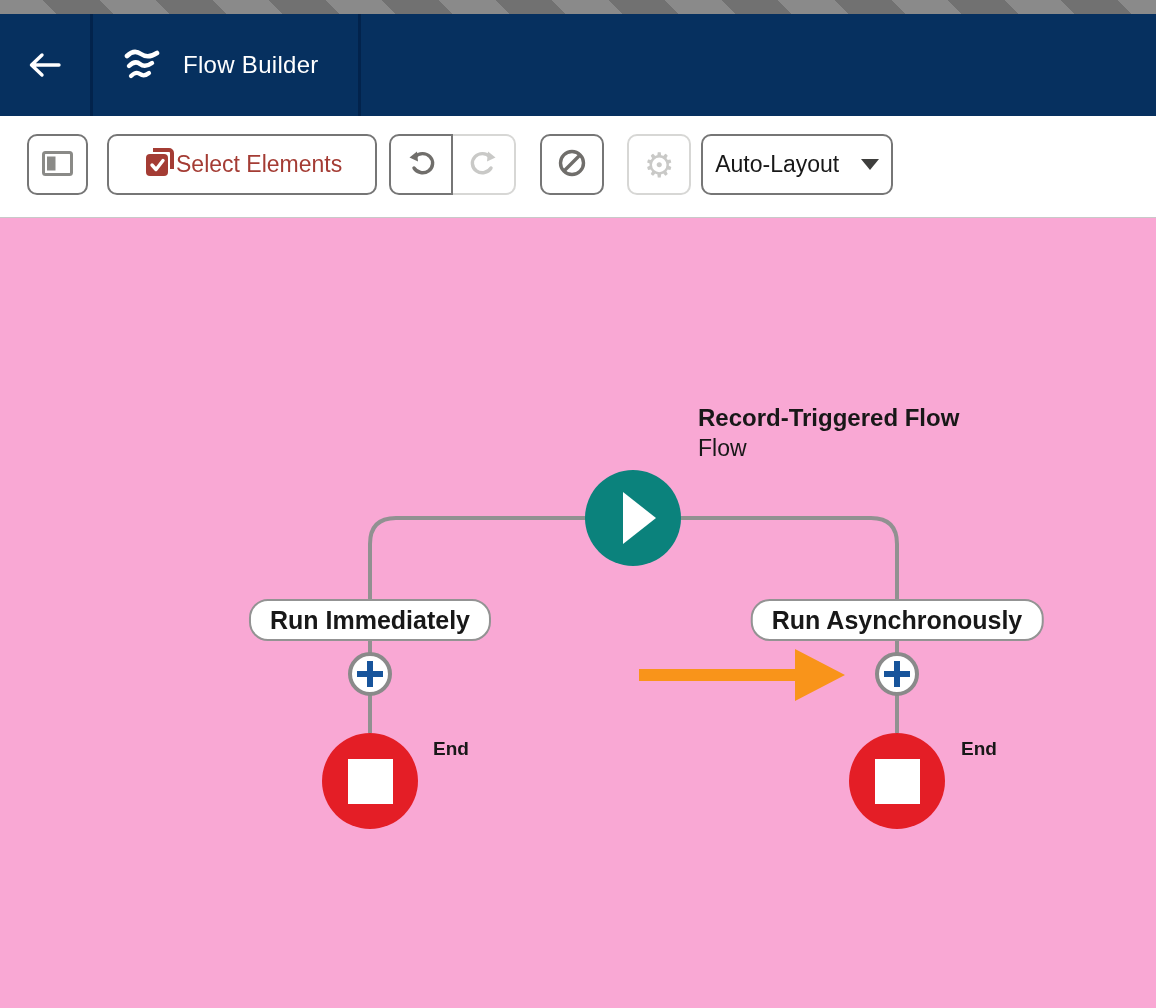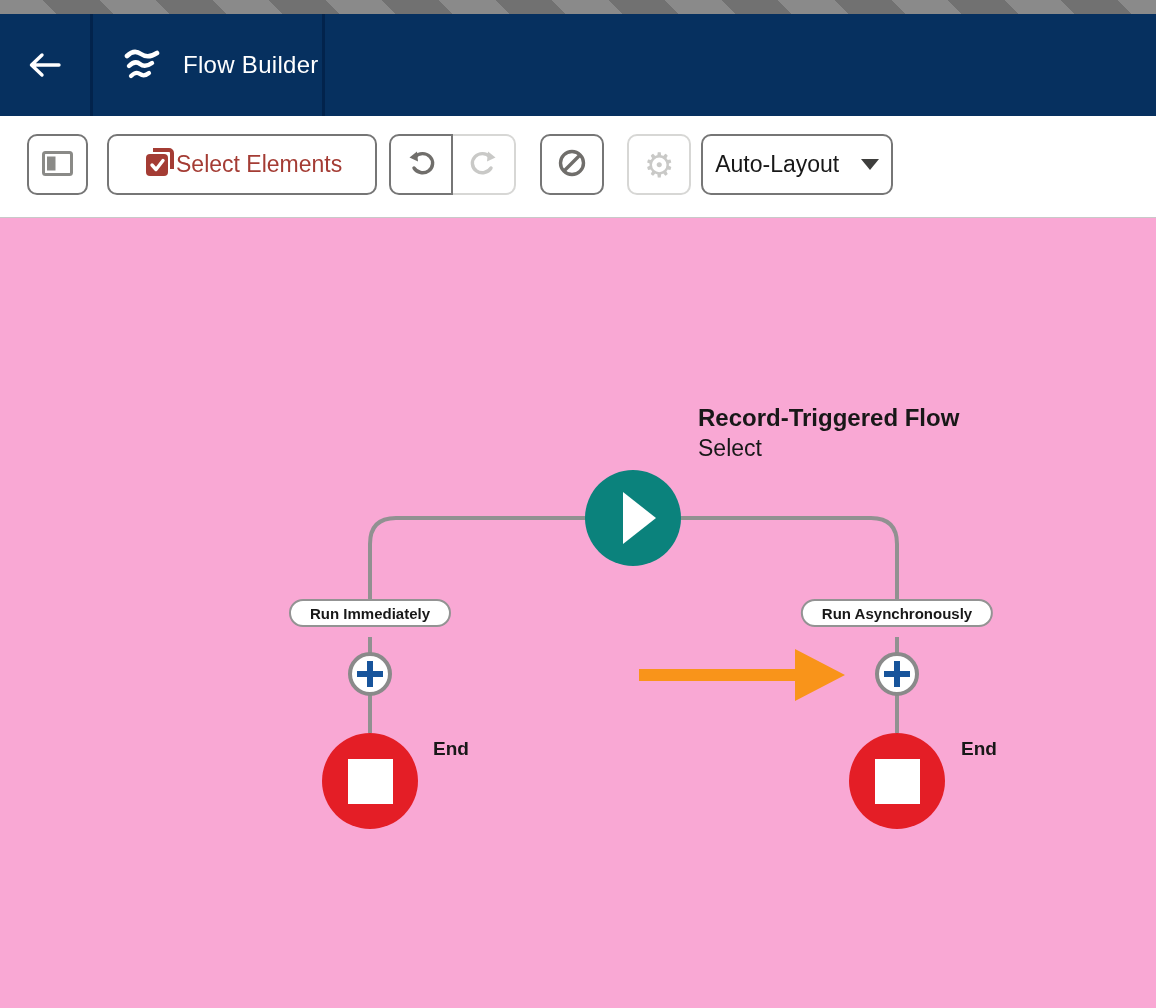--- a/index.html
+++ b/index.html
@@ -17,21 +17,21 @@
   body{font-family:"Liberation Sans","DejaVu Sans",sans-serif;background:#fff;}
 
   
   .stripe-band{height:14px;width:100%;
     background:repeating-linear-gradient(45deg,var(--stripe-light) 0 40px,var(--stripe-dark) 40px 80px);}
 
   
   .header{height:102px;background:var(--header-navy);display:flex;align-items:stretch;}
   .header .back-section{width:90px;display:flex;align-items:center;justify-content:center;cursor:pointer;}
   .header .v-divider{width:3px;background:var(--header-divider);}
-  .header .brand-section{width:229px;display:flex;align-items:center;gap:22px;padding-left:30px;}
+  .header .brand-section{width:265px;display:flex;align-items:center;gap:22px;padding-left:30px;}
   .header .app-title{color:#fff;font-size:24px;font-weight:400;letter-spacing:.3px;white-space:nowrap;}
   .header svg{display:block;}
 
   
   .toolbar{height:102px;background:#fff;border-bottom:1px solid #C9C9C9;
     display:flex;align-items:flex-start;padding:18px 0 0 27px;}
   .tb-btn{height:61px;background:#fff;border:2px solid var(--toolbar-border);border-radius:10px;
     display:flex;align-items:center;justify-content:center;cursor:pointer;font-family:inherit;}
   .tb-btn.disabled{border-color:var(--toolbar-border-disabled);cursor:default;}
   .btn-panel{width:61px;margin-right:19px;}
@@ -53,23 +53,23 @@
 
   .start-node{position:absolute;left:585px;top:252px;width:96px;height:96px;border-radius:50%;
     background:var(--node-teal);display:flex;align-items:center;justify-content:center;cursor:pointer;}
   .play-shape{width:0;height:0;border-left:33px solid #fff;border-top:26px solid transparent;
     border-bottom:26px solid transparent;margin-left:12px;}
 
   .start-labels{position:absolute;left:698px;top:185px;}
   .start-title{font-size:24px;font-weight:700;color:var(--text-dark);line-height:30px;}
   .start-subtitle{font-size:23px;font-weight:400;color:var(--text-dark);line-height:31px;}
 
-  .branch-pill{position:absolute;top:381px;height:28px;transform:translateX(-50%);
+  .branch-pill{position:absolute;top:381px;height:42px;transform:translateX(-50%);
     background:#fff;border:2px solid var(--pill-border);border-radius:19px;
-    display:flex;align-items:center;padding:0 19px;font-size:15px;font-weight:700;color:var(--text-dark);
+    display:flex;align-items:center;padding:0 19px;font-size:25px;font-weight:700;color:var(--text-dark);
     white-space:nowrap;}
   .pill-left{left:370px;}
   .pill-right{left:897px;}
 
   .plus-node{position:absolute;top:434px;width:44px;height:44px;transform:translateX(-50%);
     border:4px solid #8A8A8A;border-radius:50%;background:#fff;cursor:pointer;}
   .plus-node::before,.plus-node::after{content:"";position:absolute;background:var(--plus-blue);
     left:50%;top:50%;}
   .plus-node::before{width:26px;height:6px;transform:translate(-50%,-50%);}
   .plus-node::after{width:6px;height:26px;transform:translate(-50%,-50%);}
@@ -179,21 +179,21 @@
 
   <svg class="connectors" width="1156" height="790" viewBox="0 0 1156 790">
     <path d="M 633 300 H 396 Q 370 300 370 326 V 381"></path>
     <path d="M 370 419 V 515"></path>
     <path d="M 633 300 H 871 Q 897 300 897 326 V 381"></path>
     <path d="M 897 419 V 515"></path>
   </svg>
 
   <div class="start-labels">
     <div class="start-title">Record-Triggered Flow</div>
-    <div class="start-subtitle">Select</div>
+    <div class="start-subtitle">Flow</div>
   </div>
 
   <div class="start-node">
     <span class="play-shape"></span>
   </div>
 
   <div class="branch-pill pill-left">Run Immediately</div>
   <div class="branch-pill pill-right">Run Asynchronously</div>
 
   <div class="plus-node plus-left"></div>

